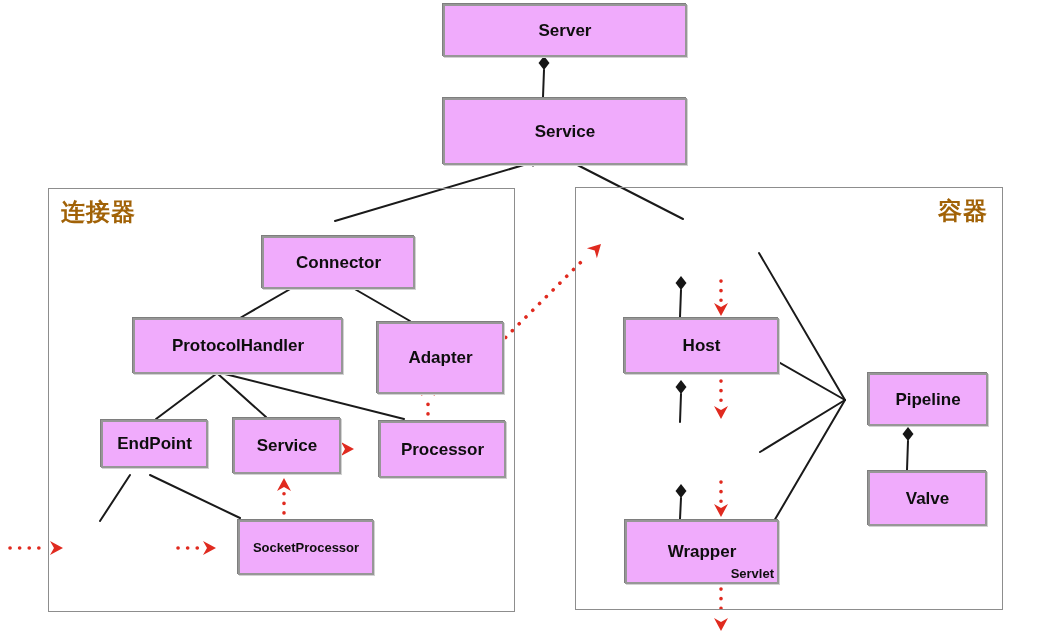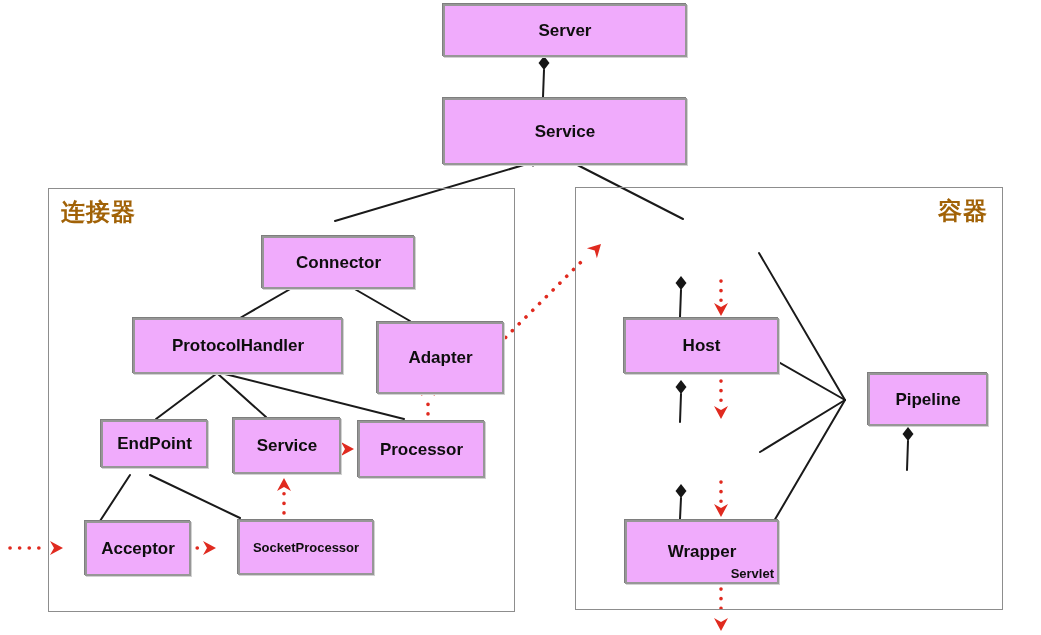--- a/index.html
+++ b/index.html
@@ -21,21 +21,21 @@
     font-weight:bold;color:#0e0e0e;font-size:17px;box-sizing:border-box;margin-left:20px;
   }
   
   .n-server {left:423px;top:4px;  width:244px;height:53px;}
   .n-service{left:423px;top:98px; width:244px;height:67px;}
   .n-connector{left:242px;top:236px;width:153px;height:53px;}
   .n-protocolhandler{left:113px;top:318px;width:210px;height:56px;}
   .n-adapter{left:357px;top:322px;width:127px;height:72px;}
   .n-endpoint{left:81px;top:420px;width:107px;height:48px;}
   .n-executor{left:213px;top:418px;width:108px;height:56px;}
-  .n-processor{left:338px;top:421px;width:127px;height:57px;}
+  .n-processor{left:359px;top:421px;width:127px;height:57px;}
   .n-acceptor{left:65px;top:521px;width:106px;height:55px;}
   .n-socketprocessor{left:218px;top:520px;width:136px;height:55px;font-size:13px;}
   .n-engine{left:603px;top:219px;width:156px;height:55px;}
   .n-host{left:604px;top:318px;width:155px;height:56px;}
   .n-context{left:604px;top:422px;width:155px;height:54px;}
   .n-wrapper{left:605px;top:520px;width:154px;height:64px;}
   .n-pipeline{left:848px;top:373px;width:120px;height:53px;}
   .n-valve{left:848px;top:471px;width:119px;height:55px;}
   .g-left {left:48px;top:188px;width:465px;height:422px;}
   .g-right{left:575px;top:187px;width:418px;height:421px;padding-left:8px;}
@@ -119,23 +119,23 @@
 
   <div class="node n-server">Server</div>
   <div class="node n-service">Service</div>
 
   <div class="node n-connector">Connector</div>
   <div class="node n-protocolhandler">ProtocolHandler</div>
   <div class="node n-adapter">Adapter</div>
   <div class="node n-endpoint">EndPoint</div>
   <div class="node n-executor">Service</div>
   <div class="node n-processor">Processor</div>
-  <div class="node n-acceptor">Acceptor</div>
   <div class="node n-socketprocessor">SocketProcessor</div>
 
   <div class="node n-host">Host</div>
   <div class="node n-wrapper">
     <span>Wrapper</span>
     <span class="sublabel">Servlet</span>
   </div>
   <div class="node n-pipeline">Pipeline</div>
+  <div class="node n-valve">Valve</div>
 
 </div>
 
 </body></html>

